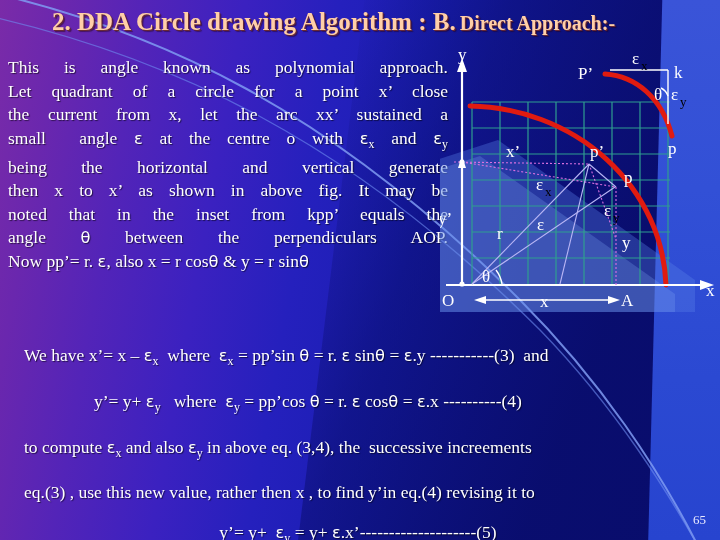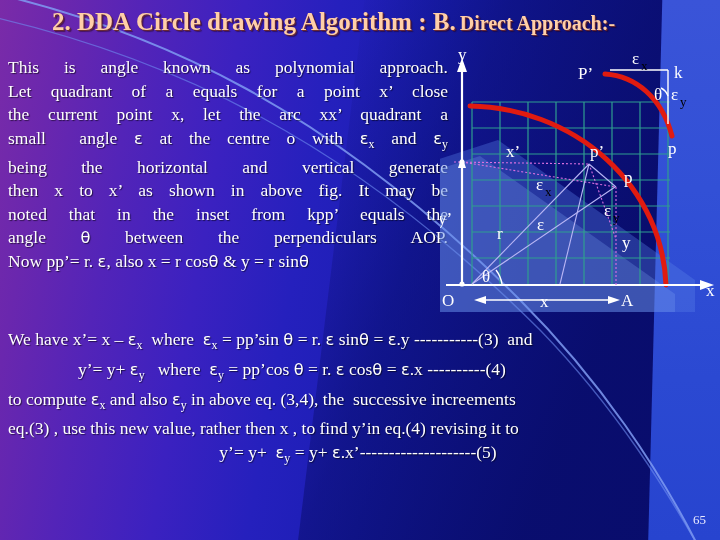--- a/index.html
+++ b/index.html
@@ -91,21 +91,21 @@
     white-space: normal;
   }
   #left-col p { margin: 0; }
   #left-col p.j { text-align: justify; text-align-last: justify; }
 
   #eq-block {
     left: 8px; top: 327px;
     width: 700px;
     white-space: normal;
   }
-  #eq-block p { margin: 0; line-height: 24px; }
+  #eq-block p { margin: 16px; line-height: 24px; }
   .ctr { text-align: center; }
   .indent { padding-left: 70px; }
 
   sub { font-size: 0.68em; vertical-align: -0.32em; }
   .gr { font-family: "DejaVu Sans", sans-serif; font-size: 0.93em; }
 
   
   #page-num {
     position: absolute;
     right: 14px; bottom: 12px;
@@ -147,22 +147,22 @@
     <path d="M -20 14 C 170 56 350 140 540 330 C 616 408 668 492 706 560" fill="none" stroke="#6e8cf0" stroke-width="1.4" opacity="0.6"></path>
   </svg>
 
   <div id="title-bar">
     <span class="t-main">2. DDA Circle drawing Algorithm : B.</span>
     <span class="t-sub">Direct Approach:-</span>
   </div>
 
   <div class="body-text" id="left-col">
     <p class="j">This is angle known as polynomial approach.</p>
-    <p class="j">Let quadrant of a equals for a point x’ close</p>
-    <p class="j">the current point x, let the arc xx’ quadrant a</p>
+    <p class="j">Let quadrant of a circle for a point x’ close</p>
+    <p class="j">the current from x, let the arc xx’ sustained a</p>
     <p class="j">small&nbsp; angle <span class="gr">ε</span> at the centre o with <span class="gr">ε</span><sub>x</sub> and <span class="gr">ε</span><sub>y</sub></p>
     <p class="j">being the horizontal and vertical generate</p>
     <p class="j">then x to x’ as shown in above fig. It may be</p>
     <p class="j">noted that in the inset from kpp’ equals the</p>
     <p class="j">angle <span class="gr">θ</span> between the perpendiculars AOP.</p>
     <p>Now pp’= r. <span class="gr">ε</span>, also x = r cos<span class="gr">θ</span> &amp; y = r sin<span class="gr">θ</span></p>
   </div>
 
   <div class="body-text" id="eq-block">
     <p>We have x’= x – <span class="gr">ε</span><sub>x</sub>&nbsp; where&nbsp; <span class="gr">ε</span><sub>x</sub> = pp’sin <span class="gr">θ</span> = r. <span class="gr">ε</span> sin<span class="gr">θ</span> = <span class="gr">ε</span>.y -----------(3)&nbsp; and</p>

